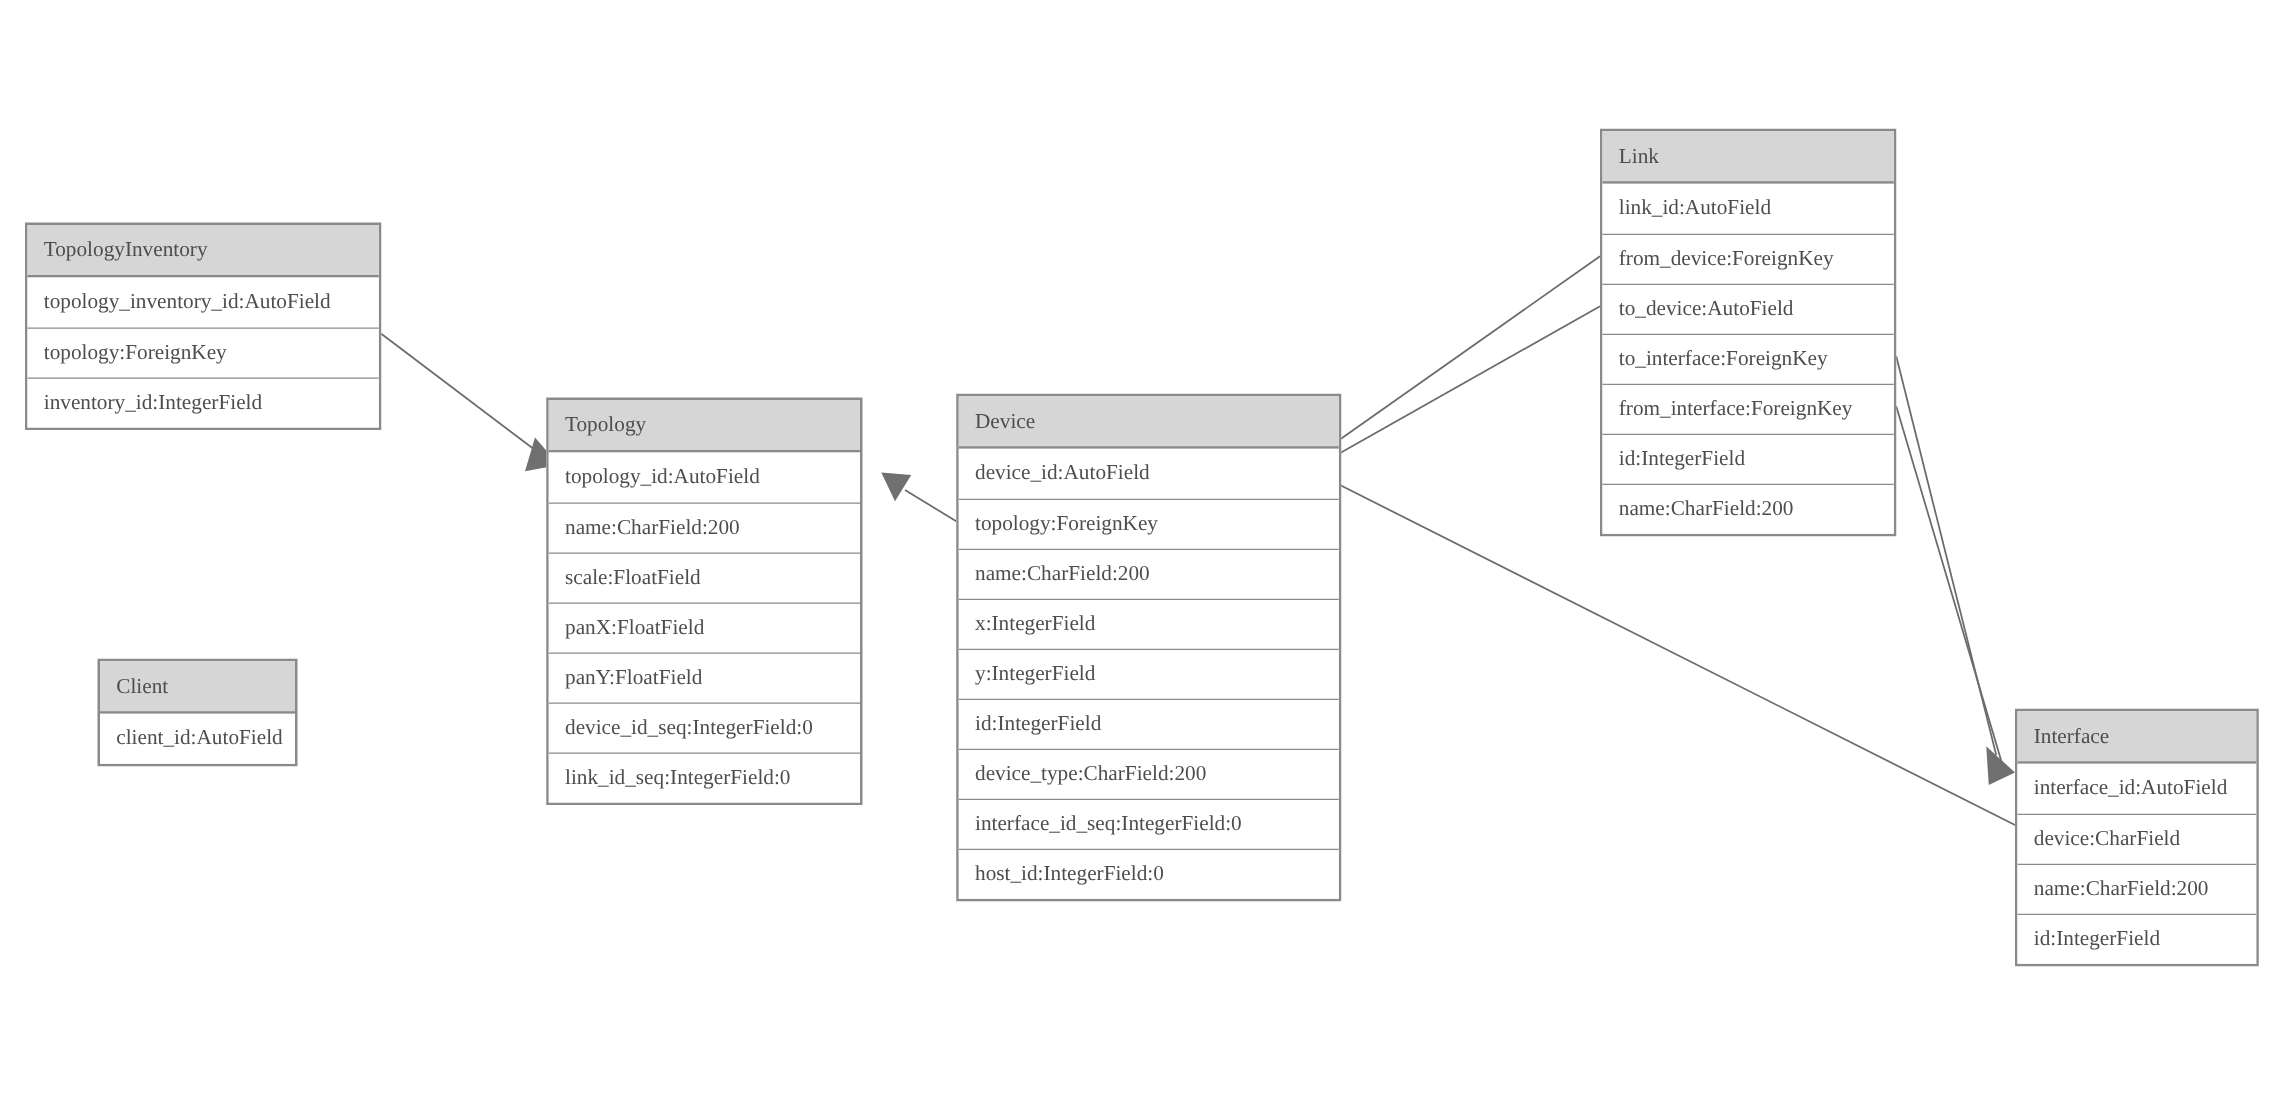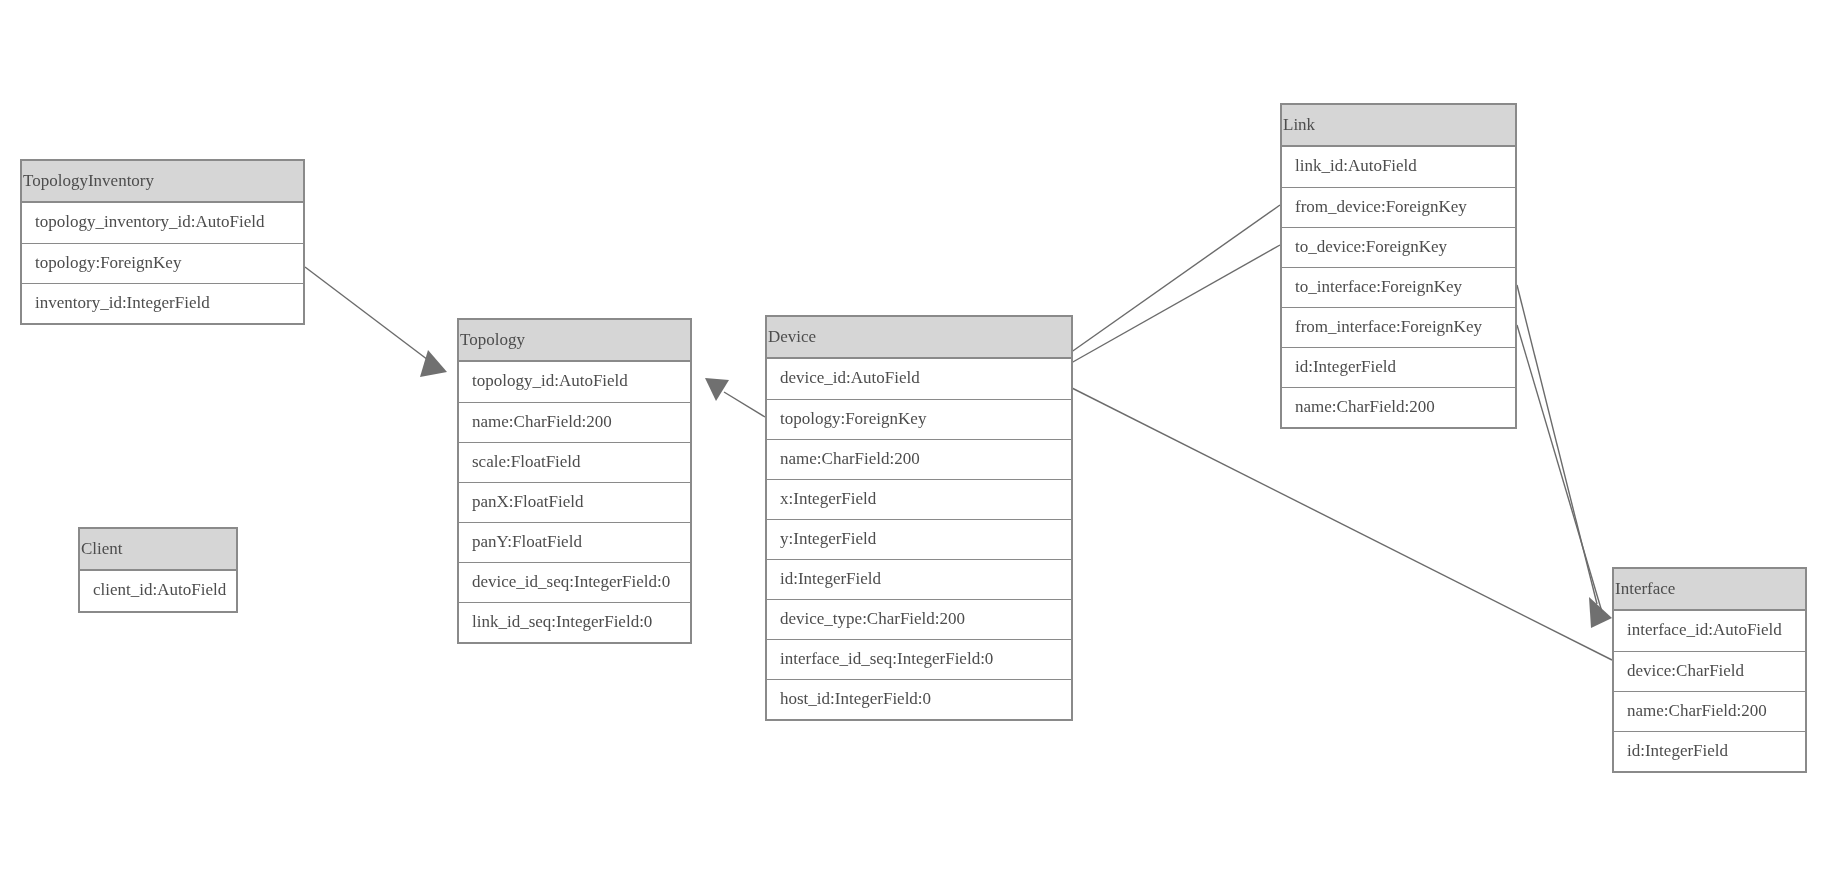--- a/index.html
+++ b/index.html
@@ -15,21 +15,21 @@
     position:absolute;
     box-sizing:border-box;
     background:var(--body-fill,#ffffff);
     border:2px solid var(--border-color,#8a8a8a);
   }
   .entity-header {
     box-sizing:border-box;
     height:42px; line-height:40px;
     background:var(--header-fill,#d6d6d6);
     border-bottom:2px solid var(--border-color,#8a8a8a);
-    padding-left:1px;
+    padding-left:13px;
     font-size:17px;
     color:var(--text-color,#4d4d4d);
     white-space:nowrap; overflow:hidden;
   }
   .entity-row {
     box-sizing:border-box;
     height:40px; line-height:38px;
     border-top:1px solid var(--border-color,#8a8a8a);
     padding-left:13px;
     font-size:17px;
@@ -50,31 +50,31 @@
       <polygon points="705,378 729,380 716,401" fill="#707070"></polygon>
       <line x1="1280" y1="205" x2="1060" y2="360" stroke="#6b6b6b" stroke-width="1.4"></line>
       <polygon points="1052,348 1067,373 1037,373" fill="#707070"></polygon>
       <line x1="1280" y1="245" x2="1064" y2="367" stroke="#6b6b6b" stroke-width="1.4"></line>
       <line x1="1612" y1="660" x2="1066" y2="385" stroke="#6b6b6b" stroke-width="1.4"></line>
       <polygon points="1037,376 1067,377 1053,399" fill="#707070"></polygon>
       <line x1="1517" y1="285" x2="1597" y2="604" stroke="#6b6b6b" stroke-width="1.4"></line>
       <polygon points="1589,597 1612,618 1591,628" fill="#707070"></polygon>
       <line x1="1517" y1="325" x2="1602" y2="612" stroke="#6b6b6b" stroke-width="1.4"></line>
     </svg>
-<div class="entity" style="left: 20px; top: 159px; width: 285px;">
+<div class="entity" style="left: 20px; top: 178px; width: 285px;">
       <div class="entity-header">TopologyInventory</div>
       <div class="entity-row first">topology_inventory_id:AutoField</div>
       <div class="entity-row">topology:ForeignKey</div>
       <div class="entity-row">inventory_id:IntegerField</div>
     </div>
     <div class="entity" style="left: 78px; top: 527px; width: 160px;">
       <div class="entity-header">Client</div>
       <div class="entity-row first">client_id:AutoField</div>
     </div>
-    <div class="entity" style="left: 457px; top: 318px; width: 235px;">
+    <div class="entity" style="left: 437px; top: 318px; width: 253px;">
       <div class="entity-header">Topology</div>
       <div class="entity-row first">topology_id:AutoField</div>
       <div class="entity-row">name:CharField:200</div>
       <div class="entity-row">scale:FloatField</div>
       <div class="entity-row">panX:FloatField</div>
       <div class="entity-row">panY:FloatField</div>
       <div class="entity-row">device_id_seq:IntegerField:0</div>
       <div class="entity-row">link_id_seq:IntegerField:0</div>
     </div>
     <div class="entity" style="left: 765px; top: 315px; width: 308px;">
@@ -86,21 +86,21 @@
       <div class="entity-row">y:IntegerField</div>
       <div class="entity-row">id:IntegerField</div>
       <div class="entity-row">device_type:CharField:200</div>
       <div class="entity-row">interface_id_seq:IntegerField:0</div>
       <div class="entity-row">host_id:IntegerField:0</div>
     </div>
     <div class="entity" style="left: 1280px; top: 103px; width: 237px;">
       <div class="entity-header">Link</div>
       <div class="entity-row first">link_id:AutoField</div>
       <div class="entity-row">from_device:ForeignKey</div>
-      <div class="entity-row">to_device:ForeignKey</div>
+      <div class="entity-row">to_device:AutoField</div>
       <div class="entity-row">to_interface:ForeignKey</div>
       <div class="entity-row">from_interface:ForeignKey</div>
       <div class="entity-row">id:IntegerField</div>
       <div class="entity-row">name:CharField:200</div>
     </div>
     <div class="entity" style="left: 1612px; top: 567px; width: 195px;">
       <div class="entity-header">Interface</div>
       <div class="entity-row first">interface_id:AutoField</div>
       <div class="entity-row">device:CharField</div>
       <div class="entity-row">name:CharField:200</div>

